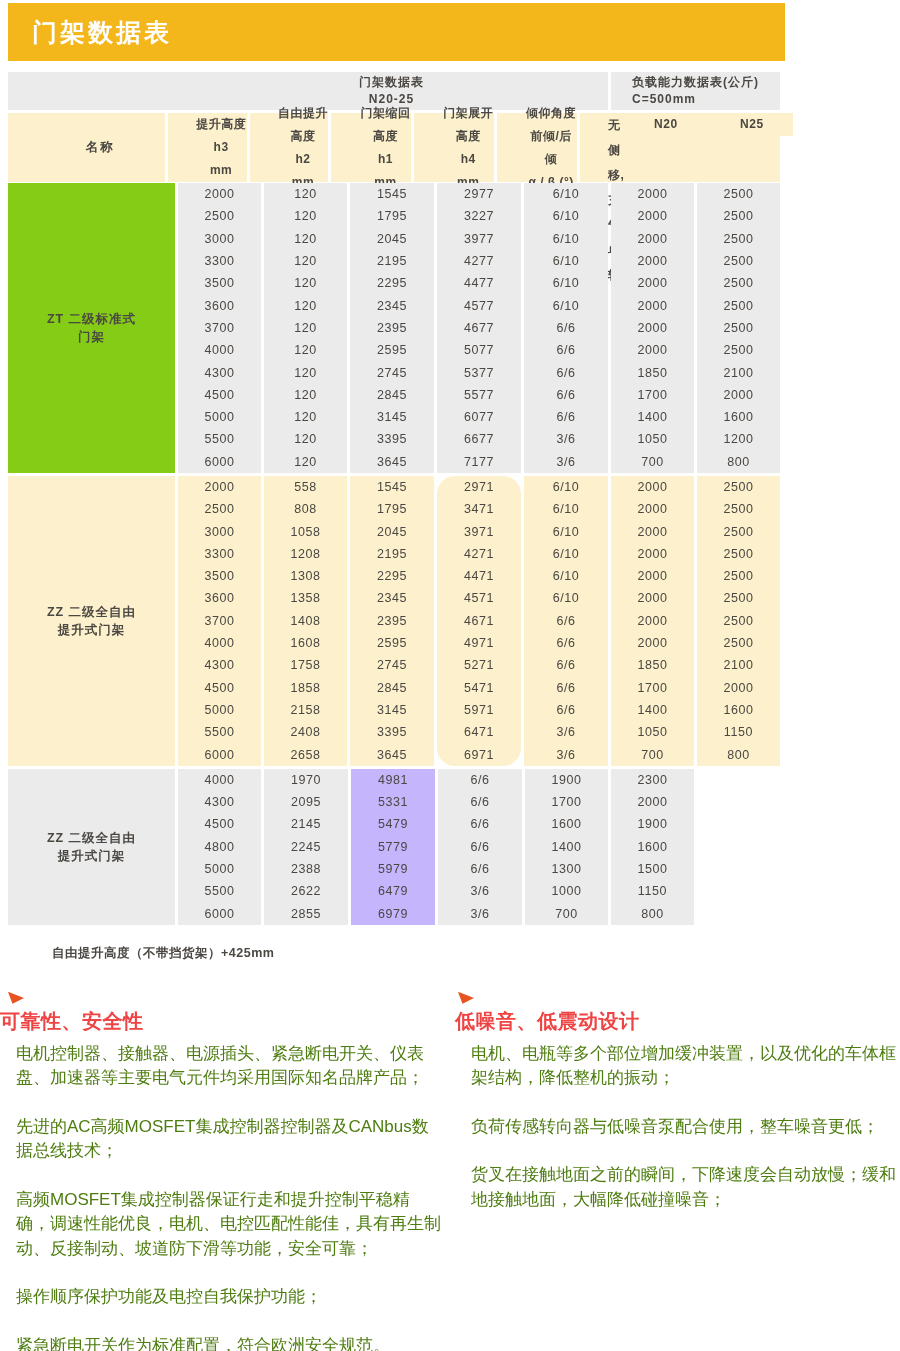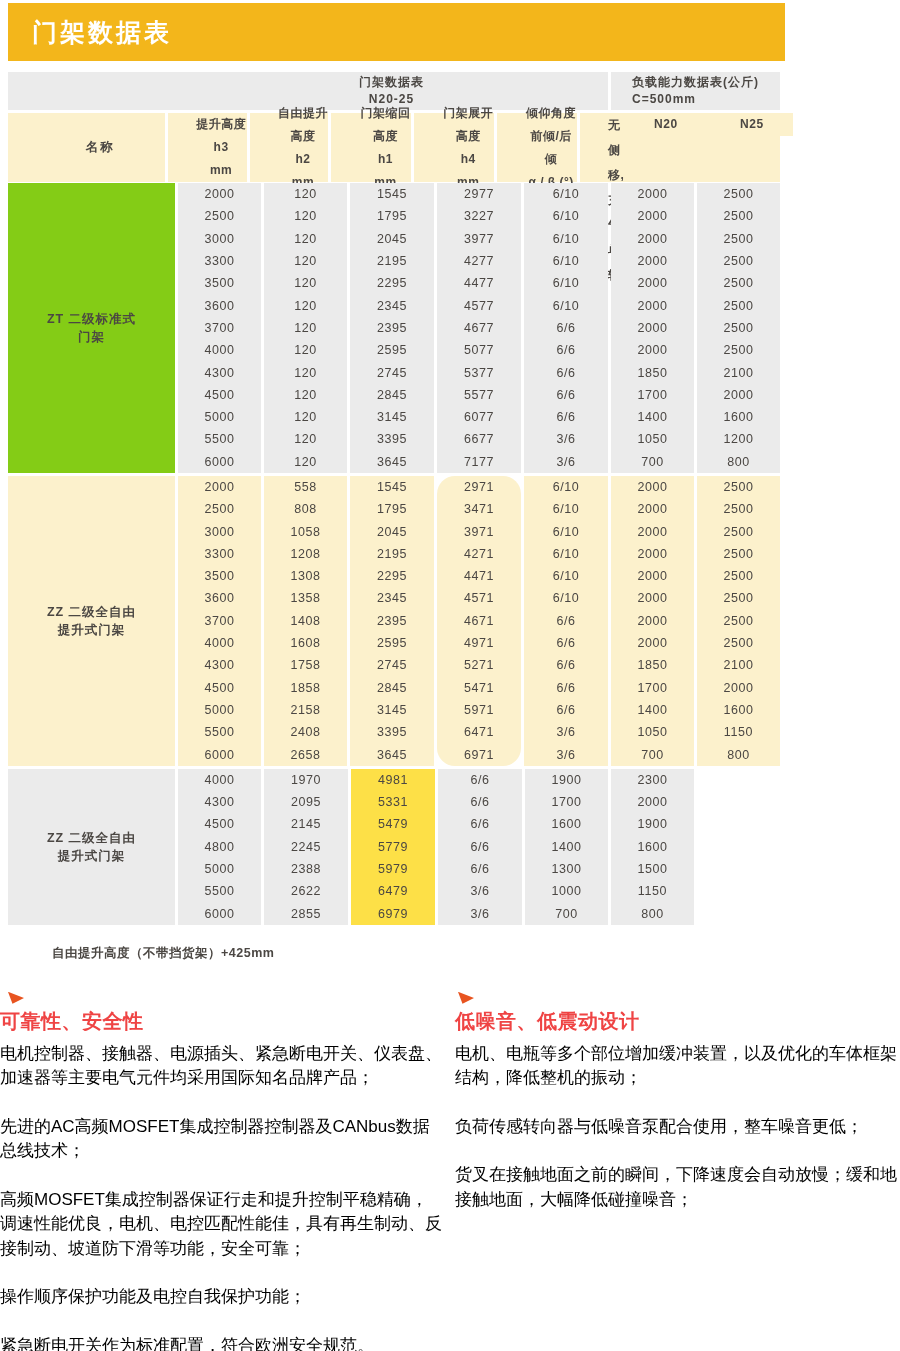--- a/index.html
+++ b/index.html
@@ -54,21 +54,21 @@
   .footnote{margin:20px 0 0 52px;font-size:12.5px;font-weight:700;color:#4b4743;letter-spacing:0.5px;}
   
   .features{display:flex;margin-top:30px;}
   .feat-col{width:443px;}
   .feat-col.right{margin-left:12px;width:445px;}
   .tri{width:16px;height:12px;background:#E85420;
     clip-path:polygon(0 0,100% 52%,28% 100%);margin-bottom:4px;}
   .feat-col.left .tri{margin-left:8px;}
   .feat-col.right .tri{margin-left:3px;}
   .feat-heading{color:#ef4444;font-size:20px;font-weight:700;margin:0 0 7px 0;letter-spacing:0.5px;}
-  .feat-col p{margin:0 0 24px 0;font-size:17px;line-height:24.5px;color:#000000;}
+  .feat-col p{margin:0 0 24px 0;font-size:17px;line-height:24.5px;color:#4d7c0f;padding-left:16px;}
   .feat-col p:last-child{margin-bottom:0;}
 </style>
 </head>
 <body>
 
 <div class="banner">
   <span class="title">门架数据表</span>
 </div>
 
 <div class="dtable">
@@ -367,21 +367,21 @@
         </div>
         <div class="data-col w84" style="background: rgb(235, 235, 235);">
           <div class="num-row">1970</div>
           <div class="num-row">2095</div>
           <div class="num-row">2145</div>
           <div class="num-row">2245</div>
           <div class="num-row">2388</div>
           <div class="num-row">2622</div>
           <div class="num-row">2855</div>
         </div>
-        <div class="data-col w84" style="background: #fde047;">
+        <div class="data-col w84" style="background: #c4b5fd;">
           <div class="num-row">4981</div>
           <div class="num-row">5331</div>
           <div class="num-row">5479</div>
           <div class="num-row">5779</div>
           <div class="num-row">5979</div>
           <div class="num-row">6479</div>
           <div class="num-row">6979</div>
         </div>
         <div class="data-col w84" style="background: rgb(235, 235, 235);">
           <div class="num-row">6/6</div>

